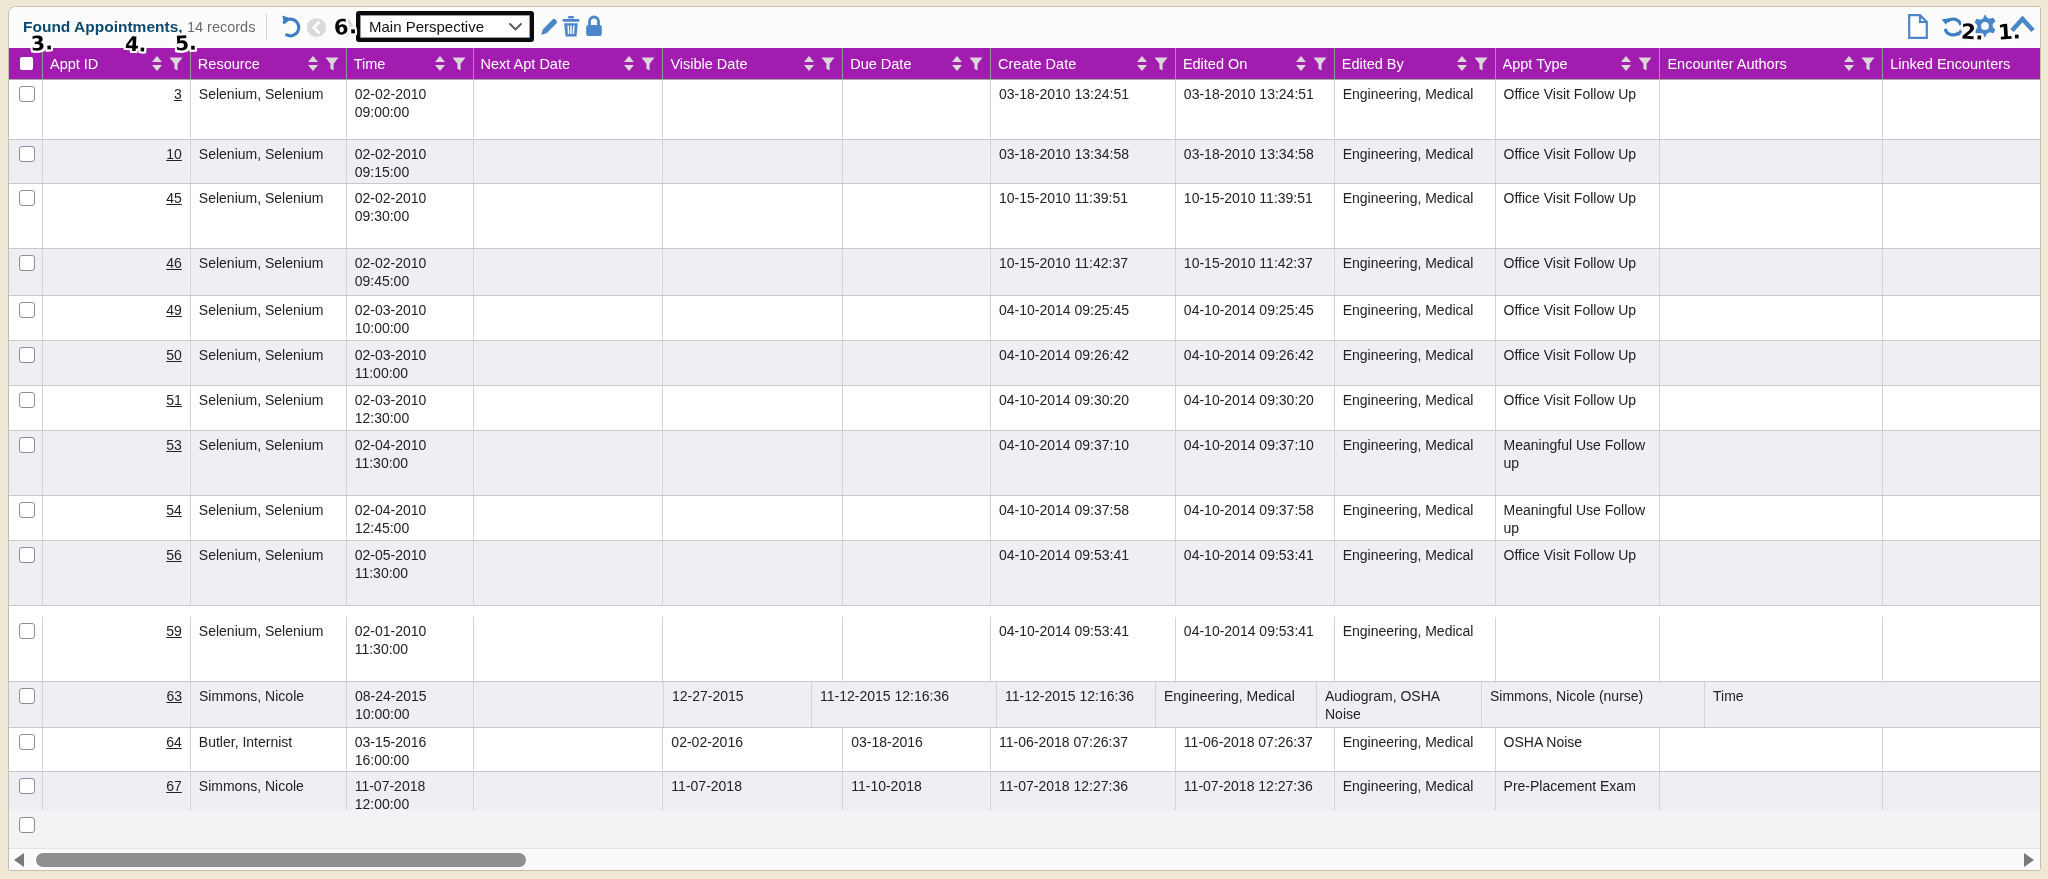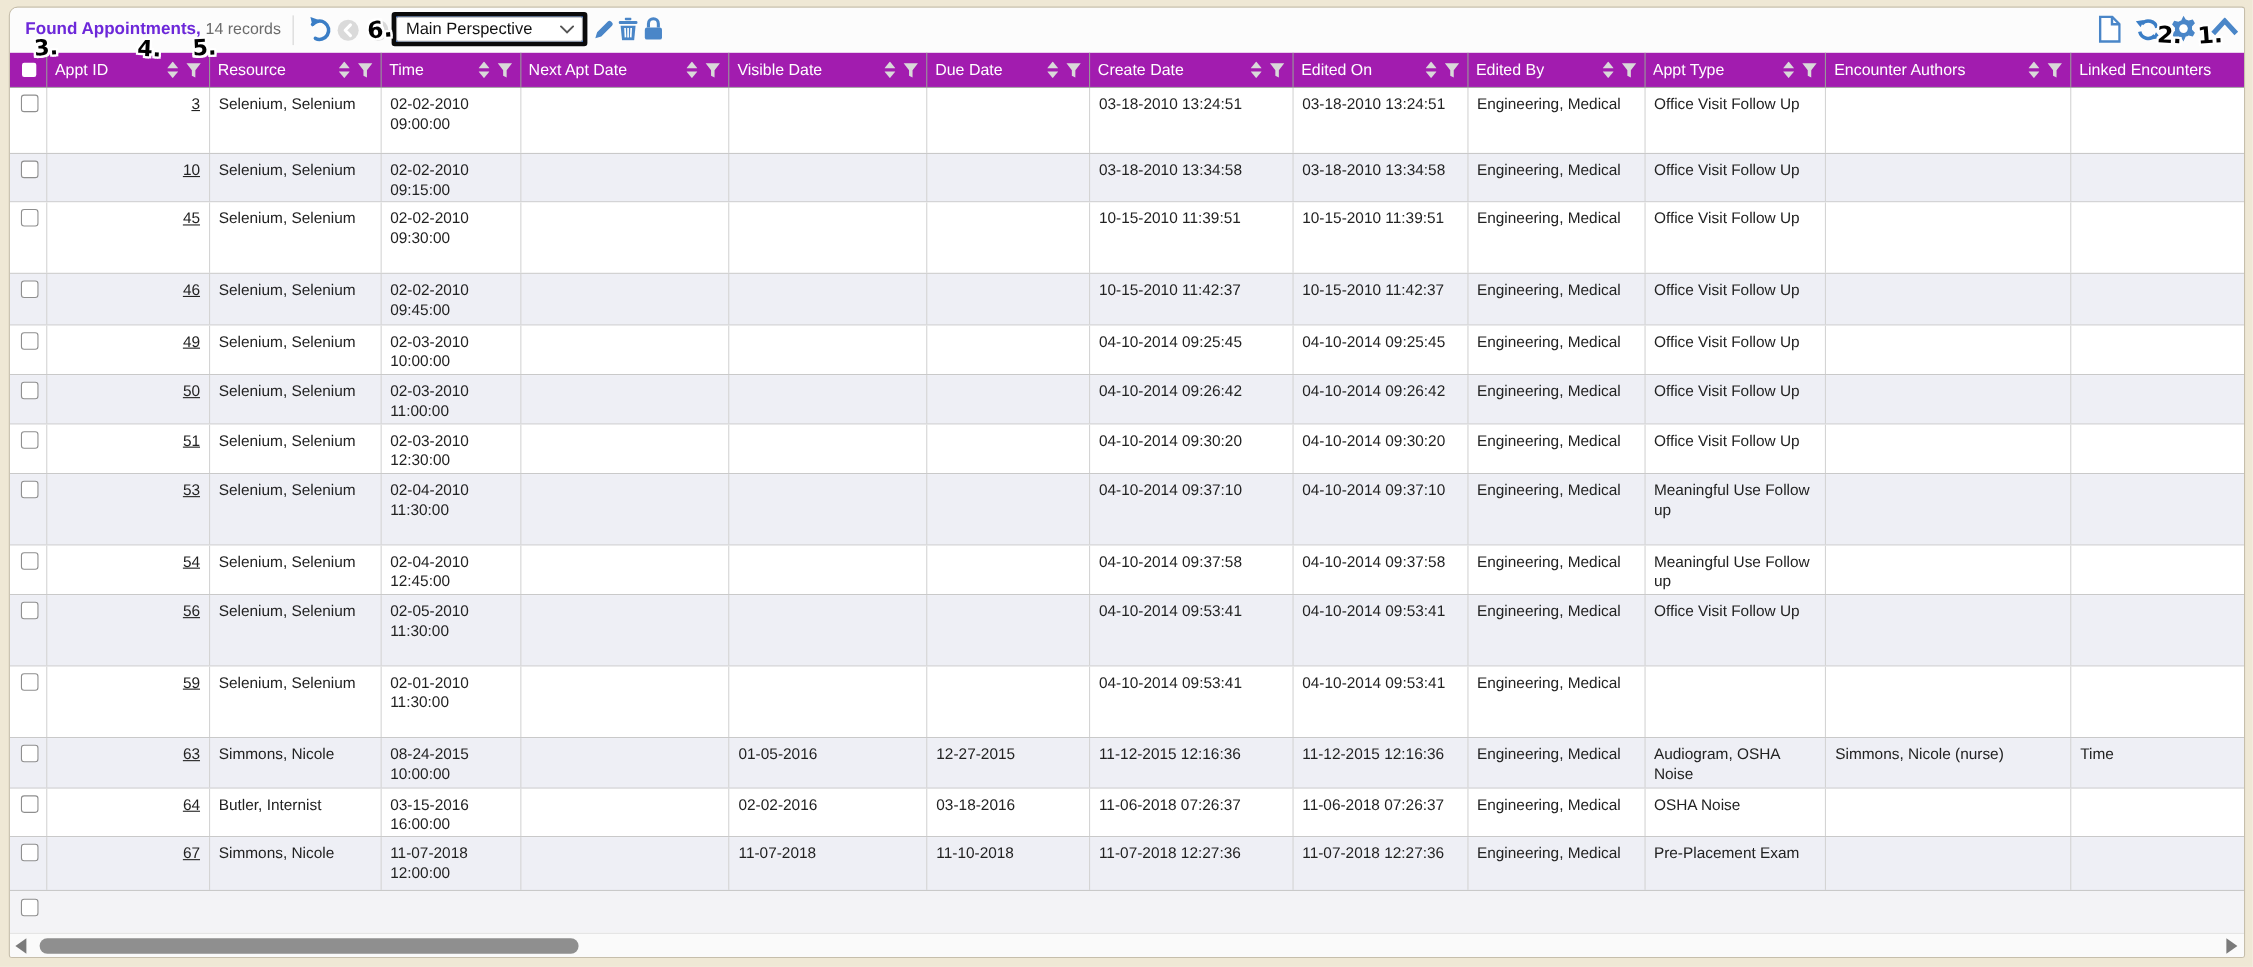--- a/index.html
+++ b/index.html
@@ -11,21 +11,21 @@
     overflow:hidden;
   }
   .panel{
     position:absolute;left:8px;top:6px;width:2033px;height:865px;
     background:#fff;border:1px solid #c6beab;border-radius:8px 3px 3px 3px;
     overflow:hidden;box-sizing:border-box;
   }
   
   .toolbar{position:absolute;left:0;top:0;width:100%;height:41px;background:#fcfcfc;}
   .tb-title{position:absolute;left:14px;top:11px;font-size:15.5px;color:#3a3a3a;white-space:nowrap;}
-  .tb-title b{font-weight:bold;color:#6d28d9;}
+  .tb-title b{font-weight:bold;color:#0c4a6e;}
   .tb-title .records{font-weight:normal;color:#6b6b6b;font-size:14.5px;}
   .tb-sep{position:absolute;left:257px;top:7px;height:27px;width:1px;background:#d4d4d4;}
   .tb-icon{position:absolute;top:9px;cursor:pointer;line-height:0;}
   .persp-box{
     position:absolute;left:347px;top:4px;width:178px;height:31px;
     border:4px solid #0b0b0b;border-radius:3px;box-sizing:border-box;background:#3b82f6;
   }
   .persp-select{
     position:absolute;inset:0;background:#fff;border:1px solid #9a9a9a;border-radius:2px;
     display:flex;align-items:center;justify-content:space-between;
@@ -515,21 +515,21 @@
         <div class="tcell" style="width: 190px;"></div>
         <div class="tcell" style="width: 180px;"></div>
         <div class="tcell" style="width: 148px;"></div>
         <div class="tcell" style="width: 185px;">04-10-2014 09:53:41</div>
         <div class="tcell" style="width: 159px;">04-10-2014 09:53:41</div>
         <div class="tcell" style="width: 161px;">Engineering, Medical</div>
         <div class="tcell" style="width: 165px;">Office Visit Follow Up</div>
         <div class="tcell" style="width: 223px;"></div>
         <div class="tcell" style="width: 157px;"></div>
       </div>
-      <div class="trow" style="height: 65px;">
+      <div class="trow" style="height: 65px; margin-top: 11px;">
         <div class="tcell cb" style="width: 34px;">
           <div class="rowcb"></div>
         </div>
         <div class="tcell idcell" style="width: 148px;"><span class="idlink">59</span></div>
         <div class="tcell" style="width: 156px;">Selenium, Selenium</div>
         <div class="tcell" style="width: 127px;">
           <div>02-01-2010</div>
           <div>11:30:00</div>
         </div>
         <div class="tcell" style="width: 190px;"></div>
@@ -546,21 +546,20 @@
         <div class="tcell cb" style="width: 34px;">
           <div class="rowcb"></div>
         </div>
         <div class="tcell idcell" style="width: 148px;"><span class="idlink">63</span></div>
         <div class="tcell" style="width: 156px;">Simmons, Nicole</div>
         <div class="tcell" style="width: 127px;">
           <div>08-24-2015</div>
           <div>10:00:00</div>
         </div>
         <div class="tcell" style="width: 190px;"></div>
-        <div class="tcell" style="width: 180px;">01-05-2016</div>
         <div class="tcell" style="width: 148px;">12-27-2015</div>
         <div class="tcell" style="width: 185px;">11-12-2015 12:16:36</div>
         <div class="tcell" style="width: 159px;">11-12-2015 12:16:36</div>
         <div class="tcell" style="width: 161px;">Engineering, Medical</div>
         <div class="tcell" style="width: 165px;">Audiogram, OSHA Noise</div>
         <div class="tcell" style="width: 223px;">Simmons, Nicole (nurse)</div>
         <div class="tcell" style="width: 157px;">Time</div>
       </div>
       <div class="trow" style="height: 44px;">
         <div class="tcell cb" style="width: 34px;">

